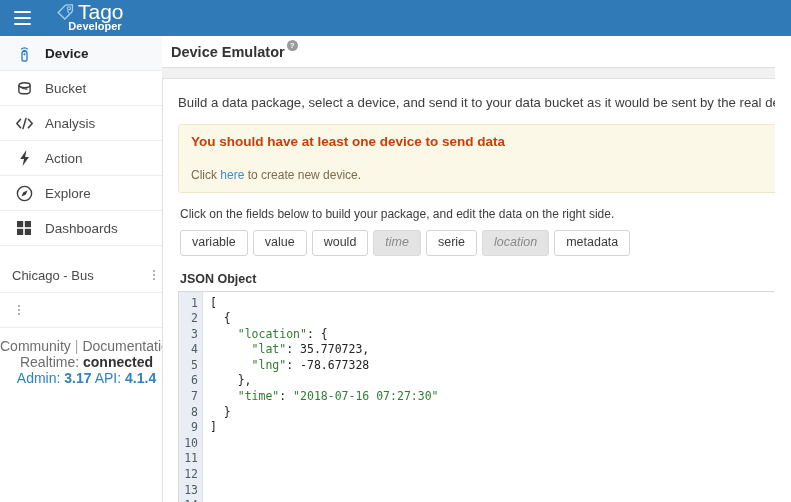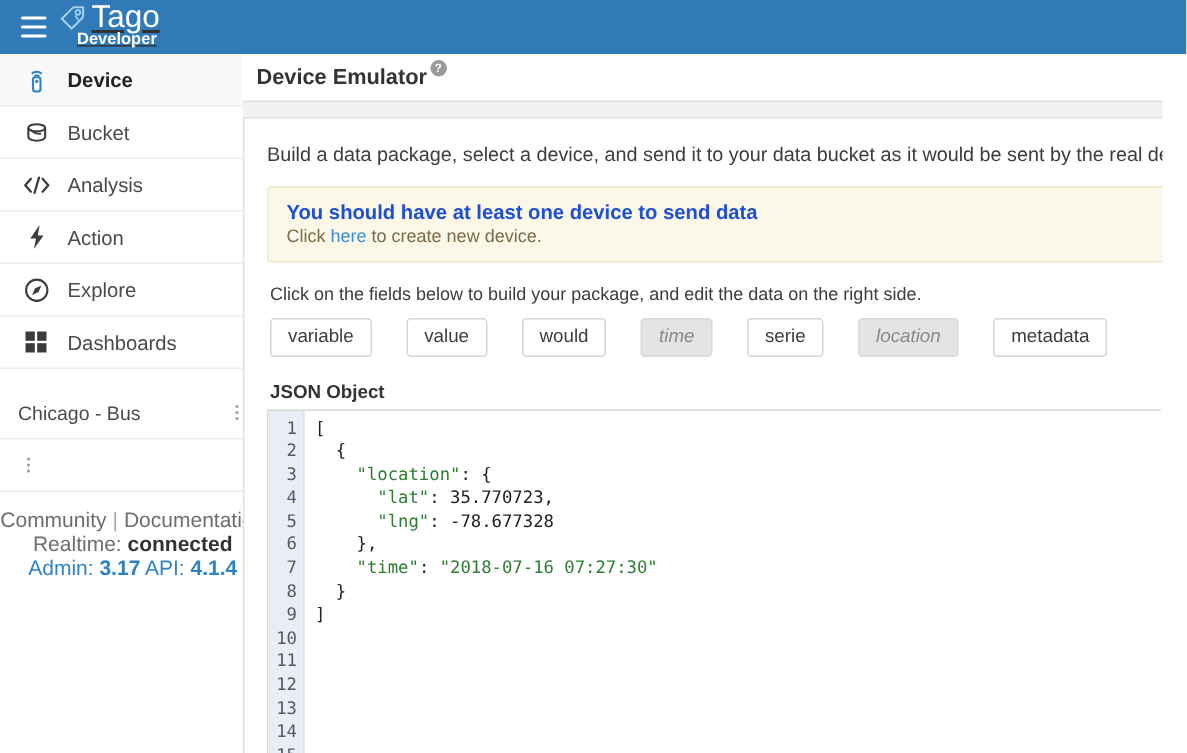--- a/index.html
+++ b/index.html
@@ -44,27 +44,26 @@
   .hamburger span {
     display: block;
     width: 17px;
     height: 2px;
     background: #ffffff;
     margin: 2px 0;
     border-radius: 1px;
   }
   .brand {
     position: absolute;
-    left: 38px;
+    left: 55px;
     top: 1px;
     display: flex;
     flex-direction: column;
     align-items: flex-start;
     line-height: 1;
-    text-decoration: underline;
   }
   .brand-row {
     display: flex;
     align-items: center;
   }
   .brand-logo {
     width: 22px;
     height: 22px;
     margin-right: 1px;
     display: block;
@@ -85,21 +84,21 @@
     margin-right: 2px;
   }
 
   
   .sidebar {
     position: absolute;
     top: 36px; left: 0;
     width: 178px;
     height: 466px;
     background: #ffffff;
-    border-right: 1px solid #8b5cf6;
+    border-right: 5px solid #8b5cf6;
     box-sizing: border-box;
   }
   .nav-item {
     height: 35px;
     display: flex;
     align-items: center;
     padding-left: 14px;
     box-sizing: border-box;
     cursor: pointer;
     border-bottom: 1px solid #ededed;
@@ -237,42 +236,42 @@
     border: 1px solid #f0e6c8;
     border-radius: 3px;
     padding: 9px 12px 10px 12px;
     margin-right: 0px;
     width: 604px;
     box-sizing: border-box;
   }
   .alert-title {
     font-size: 13.5px;
     font-weight: 700;
-    color: #1d4ed8;
-    margin-bottom: 1px;
+    color: #c2410c;
+    margin-bottom: 19px;
   }
   .alert-sub {
     font-size: 12px;
     color: #7a6a4a;
   }
   .alert-sub a {
     color: #3a8ed0;
     text-decoration: none;
     cursor: pointer;
   }
 
   .hint {
     font-size: 12px;
     color: #3c3c3c;
     margin: 14px 0 9px 2px;
   }
 
   .chips {
     display: flex;
-    gap: 23px;
+    gap: 5px;
     margin-left: 2px;
   }
   .chip {
     border: 1px solid #d5d5d5;
     border-radius: 3px;
     background: #ffffff;
     font-size: 12.5px;
     color: #3c3c3c;
     padding: 5px 11px 6px 11px;
     cursor: pointer;

